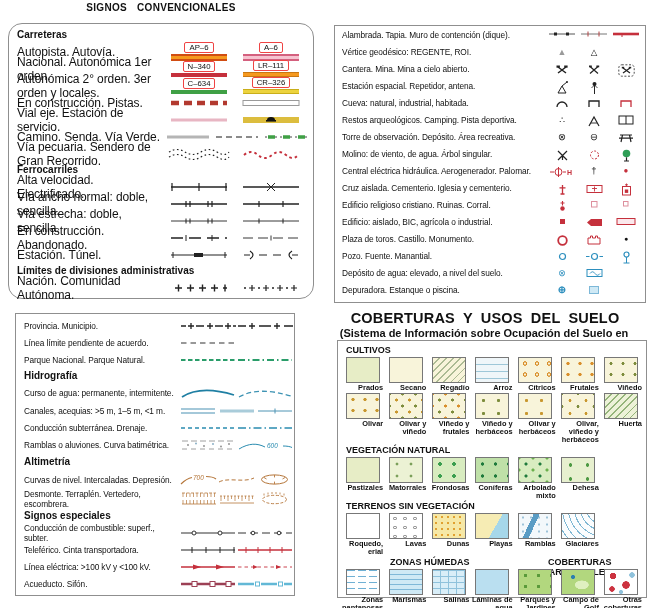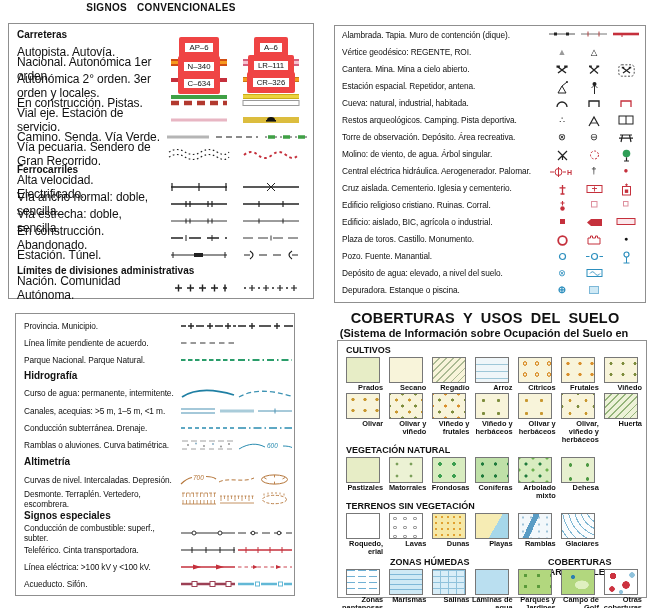--- a/index.html
+++ b/index.html
@@ -1,39 +1,39 @@
 <!DOCTYPE html>
 <html><head>
 <meta charset="utf-8">
 <style>
   html,body{margin:0;padding:0;background:#fff;}
   #stage{position:relative;width:650px;height:608px;background:#fff;
          font-family:"Liberation Sans",sans-serif;color:#111;overflow:hidden;}
   .panel{position:absolute;border:1px solid #8f8f8f;background:#fff;box-sizing:border-box;}
   .ptitle{position:absolute;font-weight:bold;text-align:center;}
   #title-signos{left:8px;top:2px;width:306px;font-size:10px;word-spacing:7px;letter-spacing:.3px;}
-  #panel-roads{left:8px;top:23px;width:306px;height:276px;padding-top:3px;}
+  #panel-roads{left:8px;top:23px;width:306px;height:276px;padding-top:3px;border-radius:14px;}
   #panel-symbols{left:334px;top:25px;width:312px;height:278px;padding-top:4px;}
   #panel-limits{left:15px;top:313px;width:280px;height:283px;padding-top:3px;}
   #title-cob{left:322px;top:310px;width:326px;font-size:14.5px;letter-spacing:.2px;word-spacing:4px;}
   #sub-cob{left:318px;top:327px;width:332px;font-size:11px;font-weight:bold;}
   #panel-cob{left:337px;top:340px;width:310px;height:258px;padding:3px 4px;}
   .shead{font-weight:bold;font-size:10px;padding:2px 0 1px 8px;height:13px;}
   .lrow{display:flex;align-items:center;height:17px;padding-left:8px;}
   .lbl{width:146px;font-size:12px;letter-spacing:-.1px;}
   .swc{width:72px;display:flex;justify-content:center;align-items:center;}
   .swc3{width:49px;display:flex;justify-content:center;align-items:center;}
   .lrow2{display:flex;align-items:flex-start;height:17px;padding-left:7px;}
   .lbl2{width:204px;font-size:8.3px;letter-spacing:-.1px;}
   .sym{width:32px;text-align:center;font-size:10px;line-height:10px;}
   .lbl3{width:158px;font-size:8.3px;letter-spacing:-.1px;}
   .swb{width:58px;display:flex;justify-content:center;align-items:center;}
   .swb3{width:39px;display:flex;justify-content:center;align-items:center;}
   .shield{display:flex;flex-direction:column;align-items:center;gap:1px;}
-  .shl{font-size:7.8px;line-height:9px;border:6px solid #ef4444;border-radius:2px;
+  .shl{font-size:7.8px;line-height:9px;border:1px solid #ef4444;border-radius:2px;
        padding:0 4px;background:#fff;}
   .band{display:block;width:56px;}
   .band-ap{height:3px;background:#f5991f;border-top:2px solid #d14d12;border-bottom:2px solid #d14d12;}
   .band-a6{height:3px;background:#f6c3d0;border-top:2px solid #d4607e;border-bottom:2px solid #d4607e;}
   .band-n{height:4px;background:#c5303c;}
   .band-lr{height:3px;background:#f5991f;border-top:1.5px solid #c97713;border-bottom:1.5px solid #c97713;}
   .band-c{height:4px;background:#3fa045;}
   .band-cr{height:3px;background:#ecd33e;border-top:1.5px solid #c9ae1a;border-bottom:1.5px solid #c9ae1a;}
   .gray{color:#9a9a9a;} .red{color:#c5303c;} .blue{color:#2d8fbe;}
   .b{font-weight:bold;}

